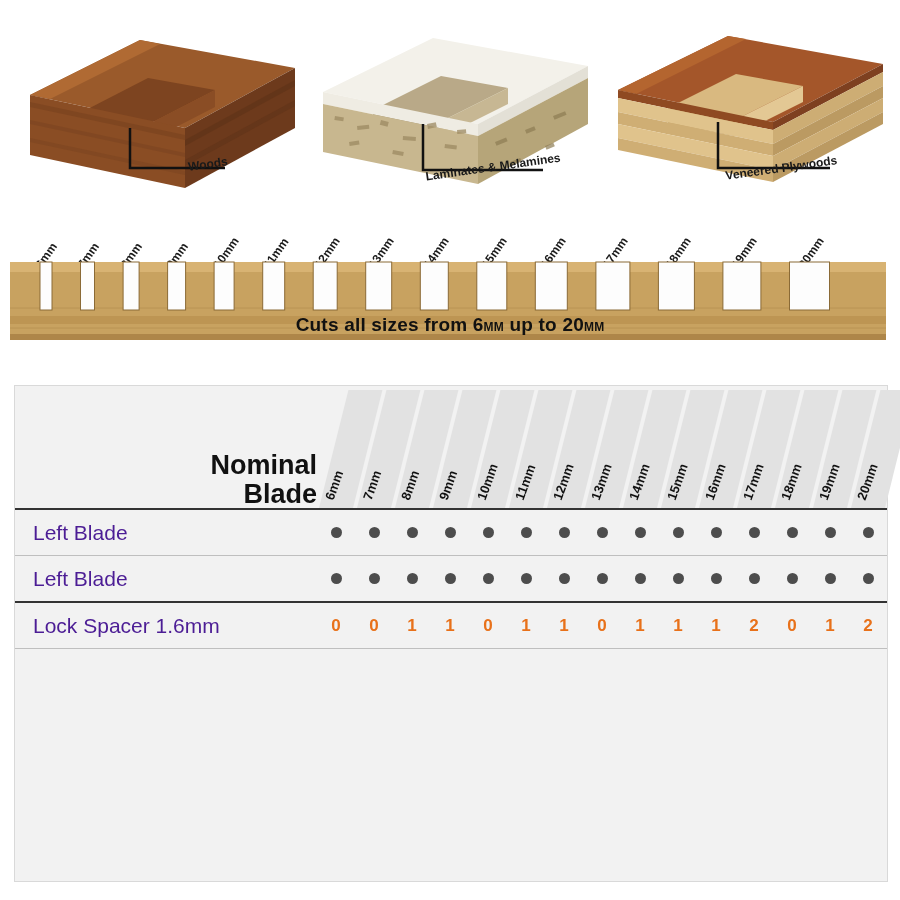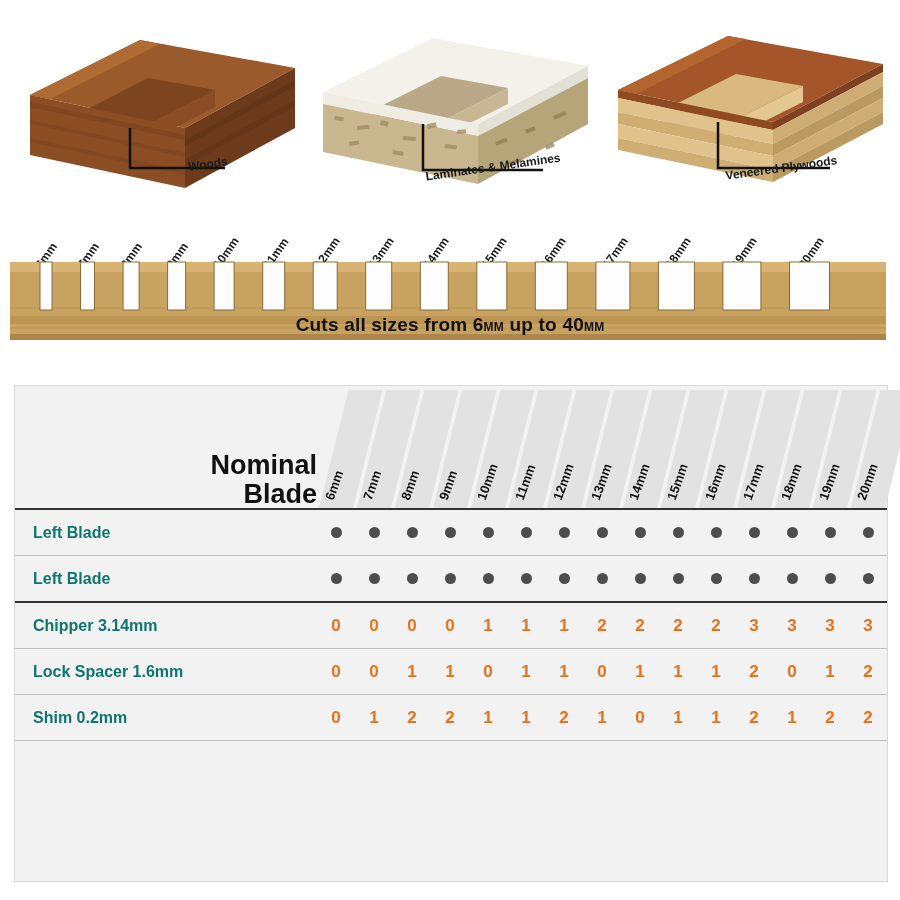--- a/index.html
+++ b/index.html
@@ -134,23 +134,23 @@
     font-size: 13px;
     font-weight: bold;
     color: #111;
     white-space: nowrap;
     transform: rotate(-70deg) translate(0, 0);
     transform-origin: left bottom;
   }
   .row-label {
     text-align: left;
     padding-left: 18px !important;
-    font-size: 16px;
-    font-weight: bold;
-    color: #0f766e;
+    font-size: 21px;
+    font-weight: normal;
+    color: #4c1d95;
     height: 45px;
     white-space: nowrap;
   }
   .cell {
     text-align: center;
     font-size: 17px;
     font-weight: bold;
     color: #e8711a;
     height: 45px;
   }
@@ -307,21 +307,21 @@
         <rect x="410.3" y="12" width="28.0" height="48" fill="#fdfdfd" stroke="#8a6a36" stroke-width="1"></rect>
         <rect x="466.8" y="12" width="30.0" height="48" fill="#fdfdfd" stroke="#8a6a36" stroke-width="1"></rect>
         <rect x="525.3" y="12" width="32.0" height="48" fill="#fdfdfd" stroke="#8a6a36" stroke-width="1"></rect>
         <rect x="585.9" y="12" width="34.0" height="48" fill="#fdfdfd" stroke="#8a6a36" stroke-width="1"></rect>
         <rect x="648.4" y="12" width="36.0" height="48" fill="#fdfdfd" stroke="#8a6a36" stroke-width="1"></rect>
         <rect x="712.9" y="12" width="38.0" height="48" fill="#fdfdfd" stroke="#8a6a36" stroke-width="1"></rect>
         <rect x="779.5" y="12" width="40.0" height="48" fill="#fdfdfd" stroke="#8a6a36" stroke-width="1"></rect>
       </g>
   </svg>
   <div class="ruler-caption">
-    <span>Cuts all sizes from </span><span>6</span><span class="sm">MM</span><span> up to </span><span>40</span><span class="sm">MM</span>
+    <span>Cuts all sizes from </span><span>6</span><span class="sm">MM</span><span> up to </span><span>20</span><span class="sm">MM</span>
   </div>
 </div>
 
 <div class="table-panel">
   <table class="chart">
     <tbody id="table-body">
         <tr class="head-row sep-strong">
           <td class="title-cell">
             <div>Nominal</div>
             <div>Blade</div>
@@ -417,68 +417,32 @@
           <td class="dot-cell"><span class="dot"></span></td>
           <td class="dot-cell"><span class="dot"></span></td>
           <td class="dot-cell"><span class="dot"></span></td>
           <td class="dot-cell"><span class="dot"></span></td>
           <td class="dot-cell"><span class="dot"></span></td>
           <td class="dot-cell"><span class="dot"></span></td>
           <td class="dot-cell"><span class="dot"></span></td>
           <td class="dot-cell"><span class="dot"></span></td>
         </tr>
         <tr class="sep">
-          <td class="row-label">Chipper 3.14mm</td>
-          <td class="cell">0</td>
-          <td class="cell">0</td>
-          <td class="cell">0</td>
-          <td class="cell">0</td>
-          <td class="cell">1</td>
-          <td class="cell">1</td>
-          <td class="cell">1</td>
-          <td class="cell">2</td>
-          <td class="cell">2</td>
-          <td class="cell">2</td>
-          <td class="cell">2</td>
-          <td class="cell">3</td>
-          <td class="cell">3</td>
-          <td class="cell">3</td>
-          <td class="cell">3</td>
-        </tr>
-        <tr class="sep">
           <td class="row-label">Lock Spacer 1.6mm</td>
           <td class="cell">0</td>
           <td class="cell">0</td>
           <td class="cell">1</td>
           <td class="cell">1</td>
           <td class="cell">0</td>
           <td class="cell">1</td>
           <td class="cell">1</td>
           <td class="cell">0</td>
           <td class="cell">1</td>
           <td class="cell">1</td>
           <td class="cell">1</td>
           <td class="cell">2</td>
           <td class="cell">0</td>
           <td class="cell">1</td>
-          <td class="cell">2</td>
-        </tr>
-        <tr class="sep">
-          <td class="row-label">Shim 0.2mm</td>
-          <td class="cell">0</td>
-          <td class="cell">1</td>
-          <td class="cell">2</td>
-          <td class="cell">2</td>
-          <td class="cell">1</td>
-          <td class="cell">1</td>
-          <td class="cell">2</td>
-          <td class="cell">1</td>
-          <td class="cell">0</td>
-          <td class="cell">1</td>
-          <td class="cell">1</td>
-          <td class="cell">2</td>
-          <td class="cell">1</td>
-          <td class="cell">2</td>
           <td class="cell">2</td>
         </tr>
       </tbody>
   </table>
 </div>
 
 </body></html>

